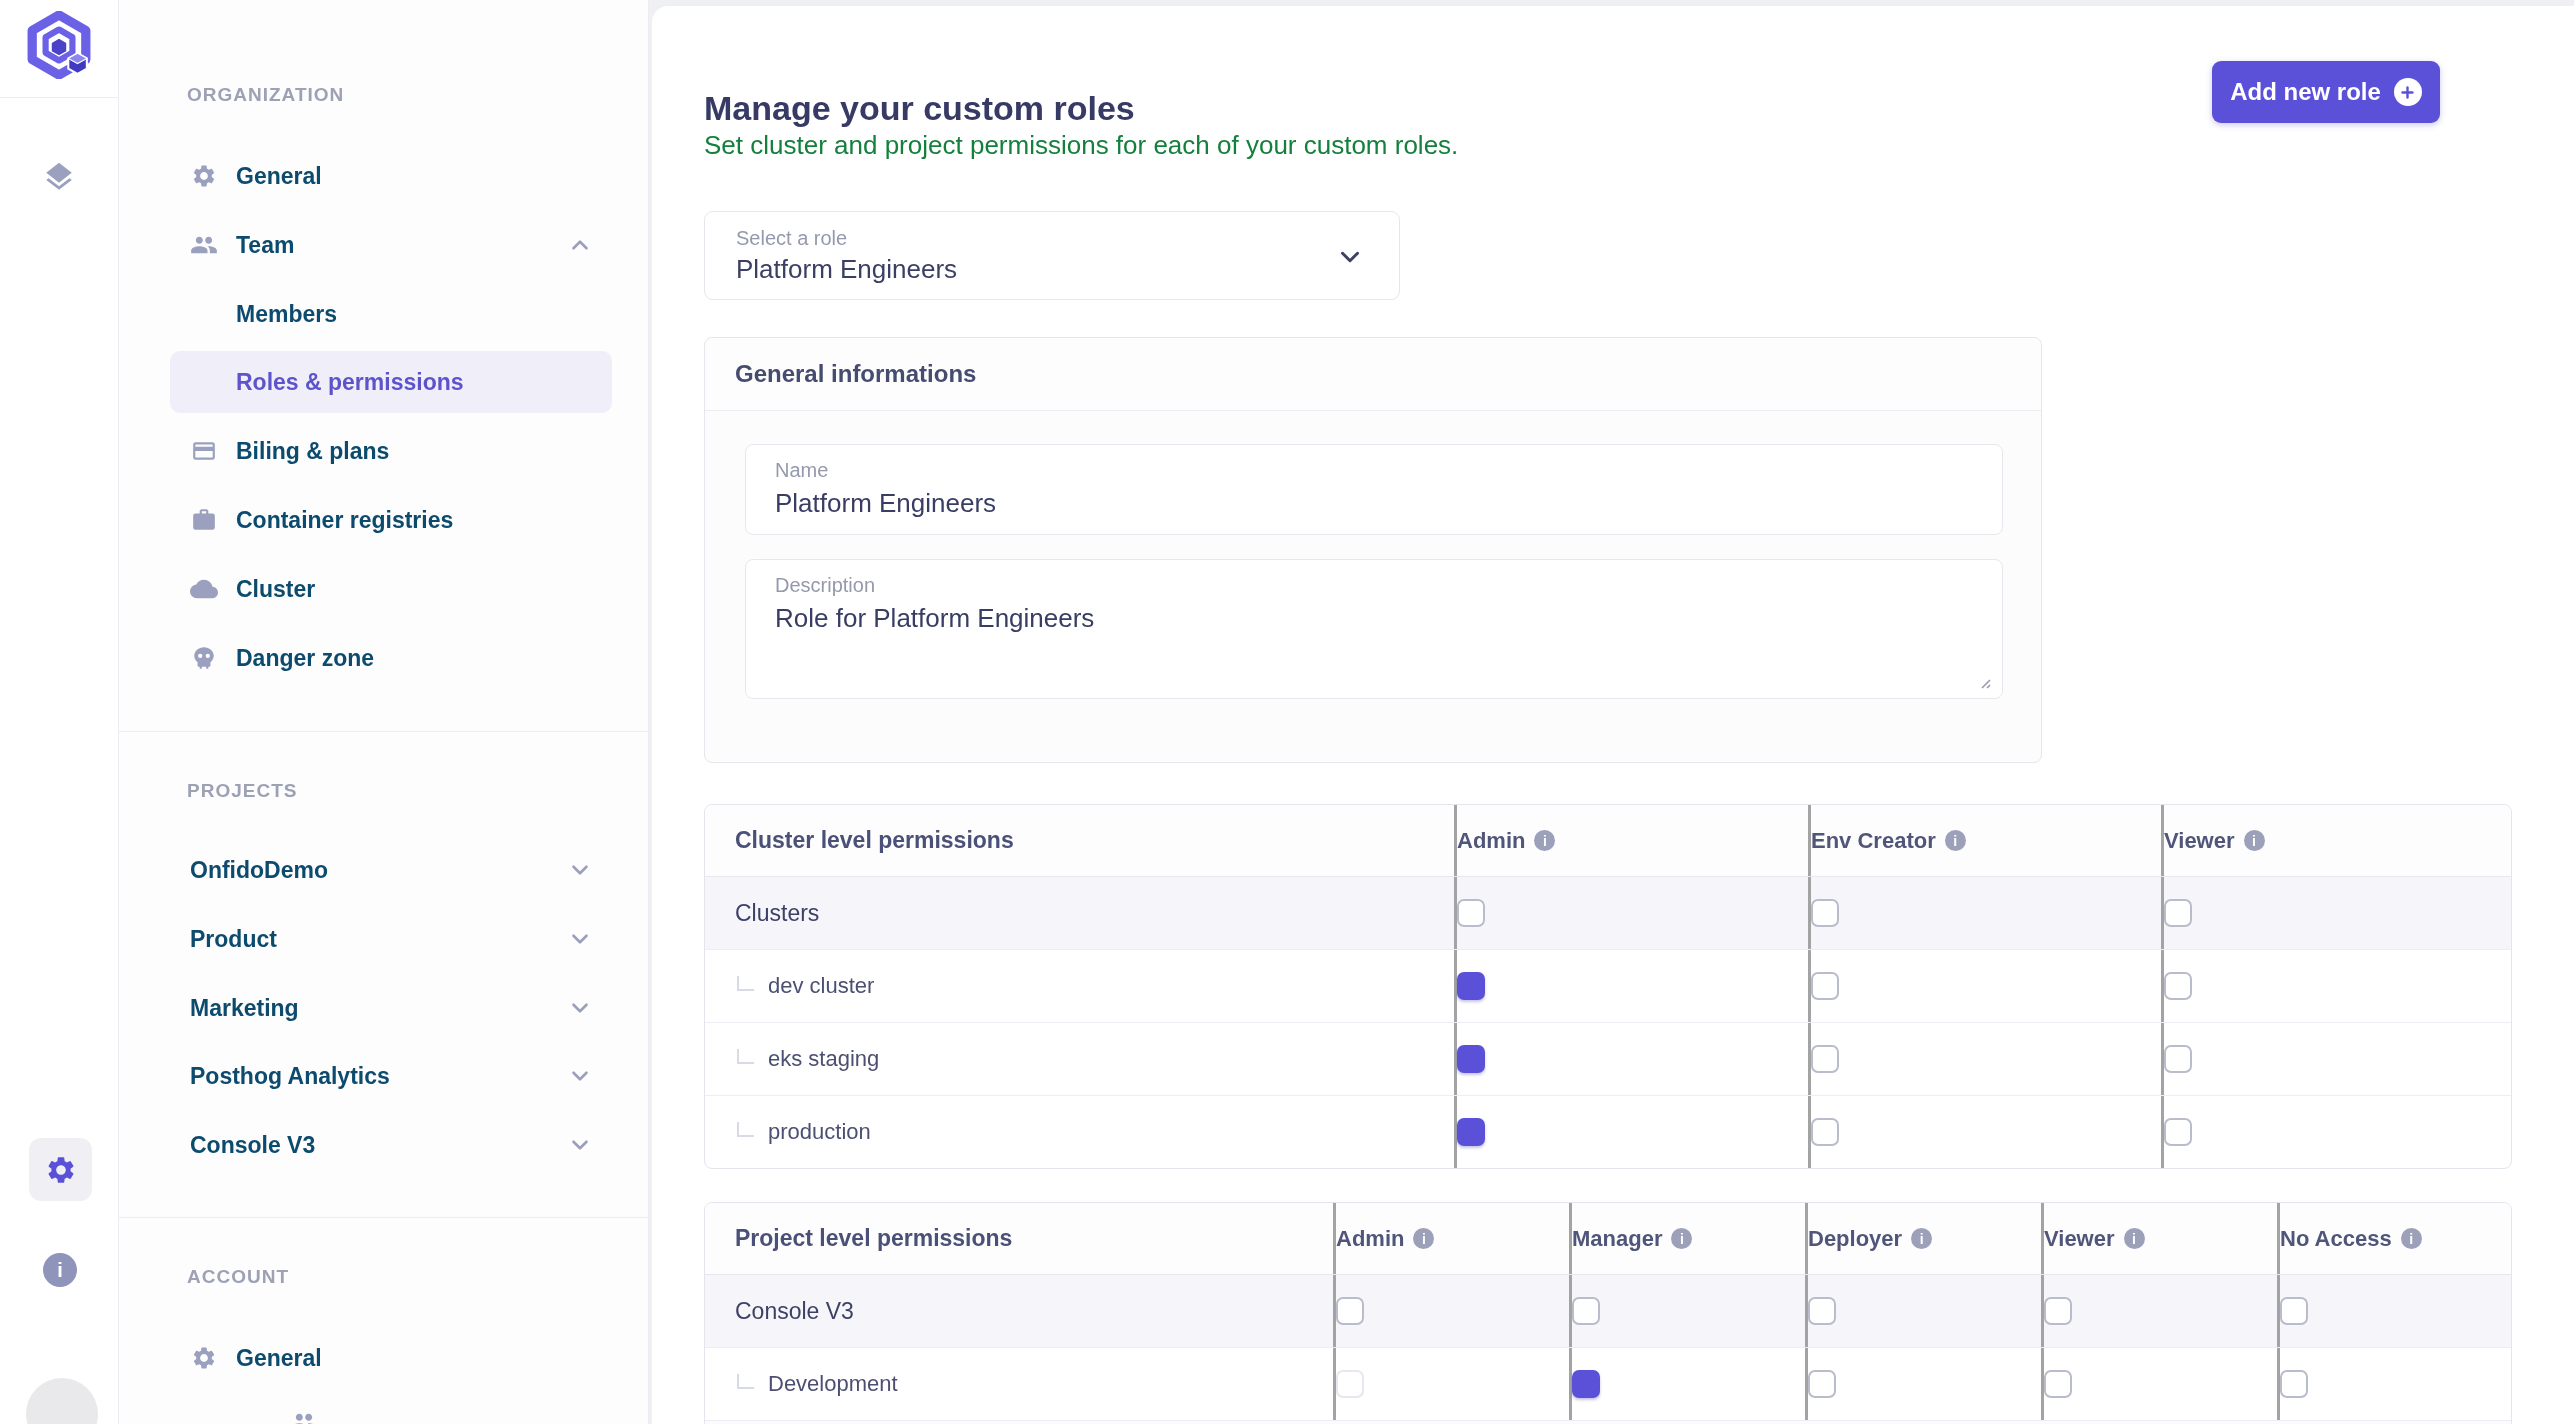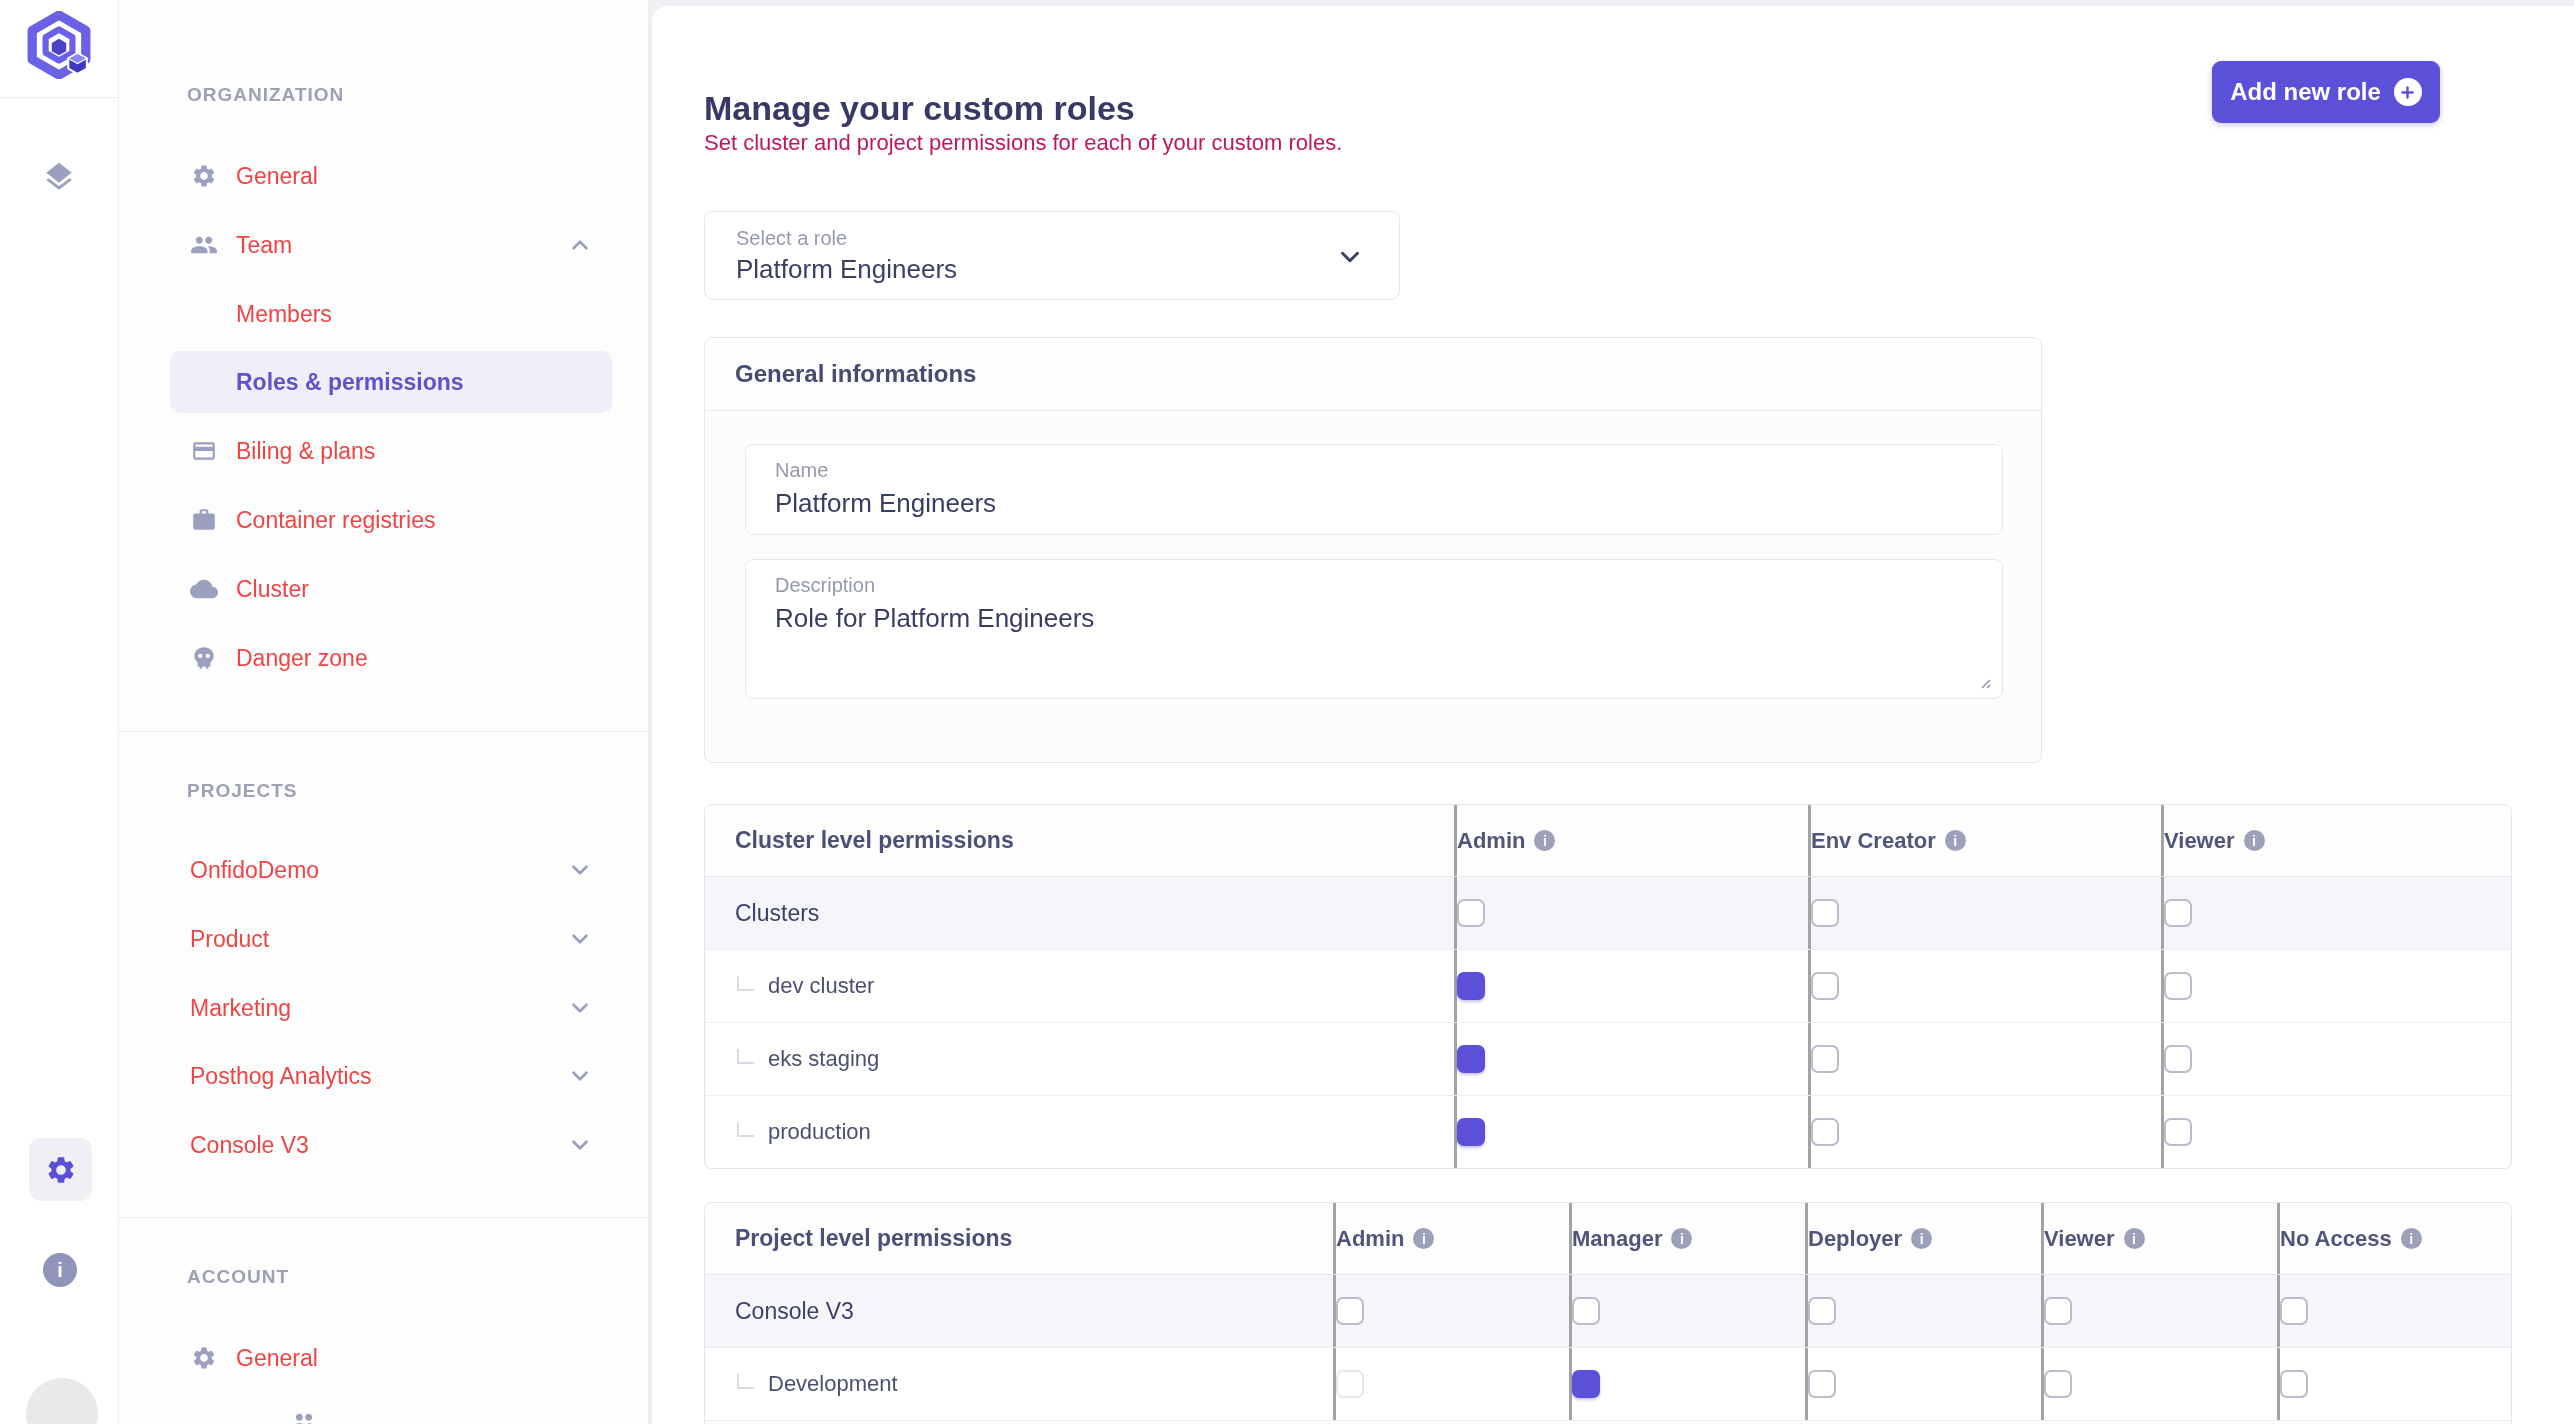--- a/index.html
+++ b/index.html
@@ -16,32 +16,32 @@
   .rail-info{left:43px;top:1253px;width:34px;height:34px;border-radius:50%;background:#8f94ba;color:#fff;font-size:20px;font-weight:700;}
   .avatar{position:absolute;left:26px;top:1378px;width:72px;height:72px;border-radius:50%;background:#e9e9ec;}
 
   
   .sidebar{position:absolute;left:118px;top:0;width:530px;height:100%;background:#fdfdfe;border-right:1px solid #ececf2;z-index:2;}
   .sec-label{position:absolute;left:69px;font-size:19px;font-weight:700;letter-spacing:1px;color:#9da1b4;}
   .sb-divider{position:absolute;left:0;width:530px;height:1px;background:#ececf2;}
   .nav-item{position:absolute;left:52px;width:442px;height:62px;border-radius:10px;display:flex;align-items:center;cursor:pointer;}
   .nav-item.active{background:#efeef9;}
   .nav-item .nico{position:absolute;left:20px;width:28px;height:28px;color:#9aa0bd;display:flex;align-items:center;justify-content:center;}
-  .nav-item .nlabel{position:absolute;left:66px;font-size:23px;color:#ef4444;white-space:nowrap;}
+  .nav-item .nlabel{position:absolute;left:66px;font-size:23px;color:#0c4a6e;white-space:nowrap;font-weight:bold;}
   .nav-item .nlabel.noicon{left:20px;}
   .nav-item.active .nlabel{color:#5d54cc;font-weight:600;}
   .nav-item .chev{position:absolute;right:18px;width:28px;height:28px;color:#9aa0bc;display:flex;align-items:center;justify-content:center;}
   .partial-ico{position:absolute;left:172px;top:1408px;width:32px;height:32px;color:#9aa0bd;}
 
   
   .main{position:absolute;left:648px;top:0;right:0;height:100%;}
   .main-card{position:absolute;left:4px;top:6px;right:0;bottom:0;background:#fff;border-top-left-radius:16px;overflow:hidden;}
 
   .page-title{position:absolute;left:52px;top:60px;font-size:34px;font-weight:800;color:#363a64;}
-  .page-sub{position:absolute;left:52px;top:124px;font-size:22px;color:#be185d;}
+  .page-sub{position:absolute;left:52px;top:124px;font-size:26px;color:#15803d;}
 
   .add-btn{position:absolute;left:1560px;top:55px;width:228px;height:62px;background:#5b51d8;border:none;border-radius:9px;display:flex;align-items:center;justify-content:center;gap:13px;cursor:pointer;box-shadow:0 2px 6px rgba(75,64,190,.28);}
   .add-btn .blabel{color:#fff;font-size:24px;font-weight:700;}
   .plus-circ{width:28px;height:28px;border-radius:50%;background:#fff;display:flex;align-items:center;justify-content:center;color:#5b51d8;}
 
   .role-select{position:absolute;left:52px;top:205px;width:696px;height:89px;background:#fff;border:1px solid #e6e6ec;border-radius:9px;box-sizing:border-box;cursor:pointer;}
   .rs-label{position:absolute;left:31px;top:15px;font-size:20px;color:#9599ad;}
   .rs-value{position:absolute;left:31px;top:42px;font-size:26px;color:#3a3f63;}
   .rs-chev{position:absolute;right:34px;top:30px;width:30px;height:30px;color:#3c4166;}
 

